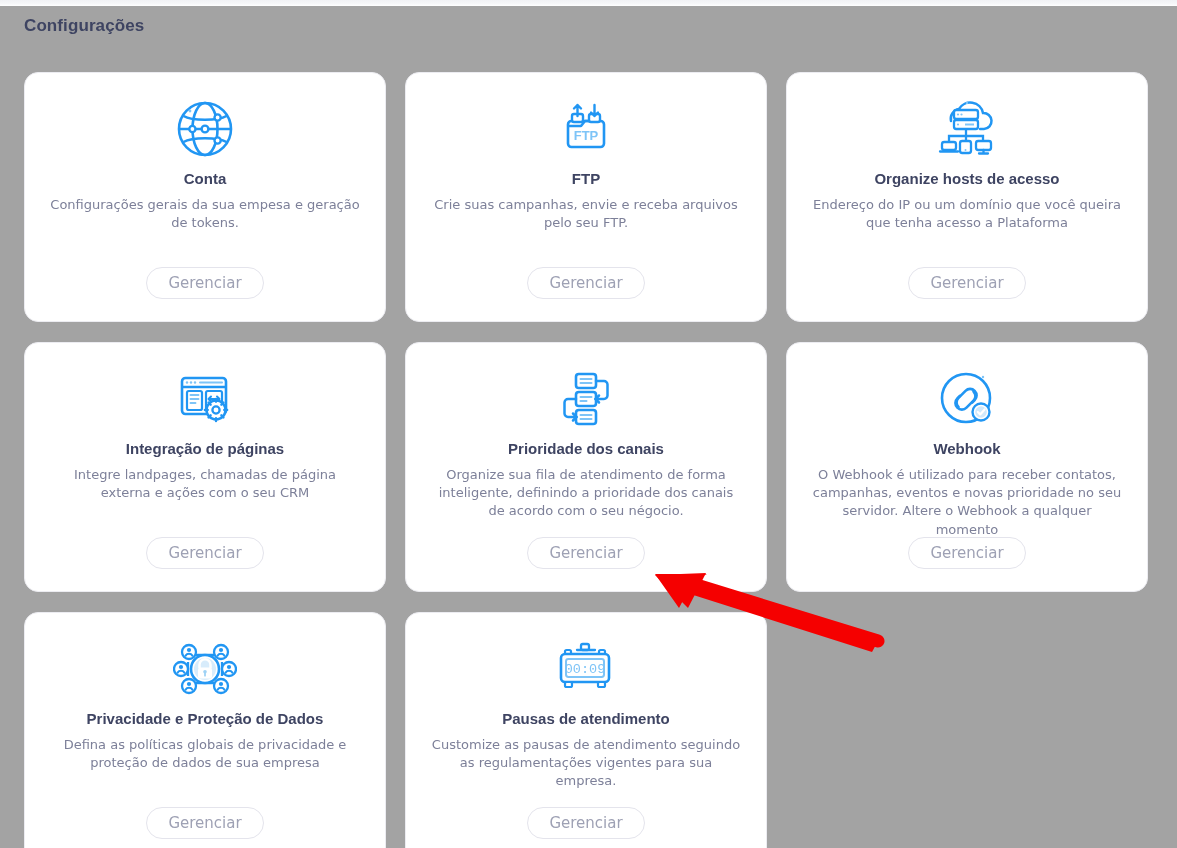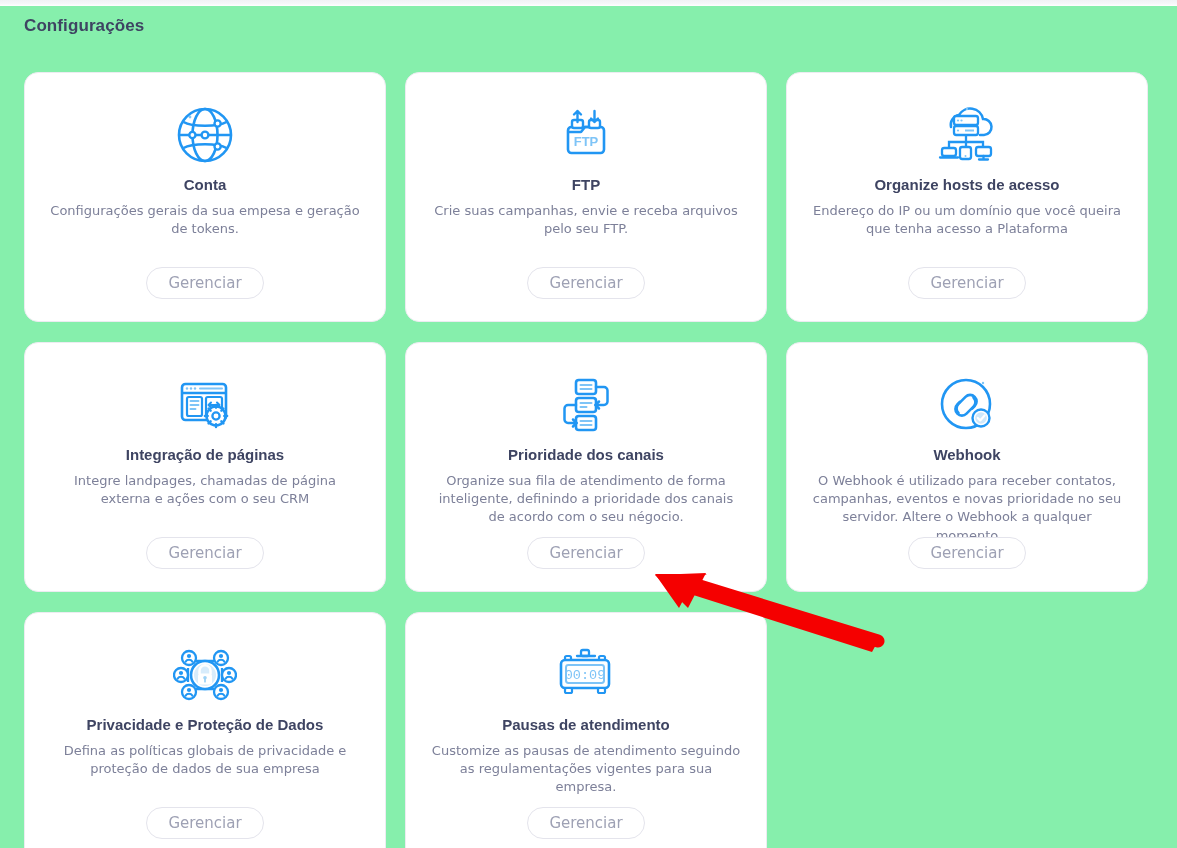--- a/index.html
+++ b/index.html
@@ -19,21 +19,21 @@
     top: 0; left: 0;
     width: 1177px;
     height: 6px;
     background: linear-gradient(to bottom, #f1f2f5 0%, #f6f7f9 60%, #ffffff 100%);
   }
   .page {
     position: absolute;
     top: 6px; left: 0;
     width: 1177px;
     height: 842px;
-    background: #86efac;
+    background: #a3a3a3;
   }
   .page-title {
     position: absolute;
     left: 24px;
     top: 10px;
     font-size: 17px;
     font-weight: bold;
     color: #3e4462;
     letter-spacing: 0.1px;
   }
@@ -49,21 +49,21 @@
   .card {
     width: 362px;
     height: 250px;
     box-sizing: border-box;
     background: #ffffff;
     border: 1px solid #ececf1;
     border-radius: 14px;
     display: flex;
     flex-direction: column;
     align-items: center;
-    padding: 24px 18px 0 18px;
+    padding: 18px 18px 0 18px;
     position: relative;
   }
   .card-icon {
     height: 76px;
     display: flex;
     align-items: center;
     justify-content: center;
     margin-bottom: 2px;
   }
   .card-icon svg { display: block; }

